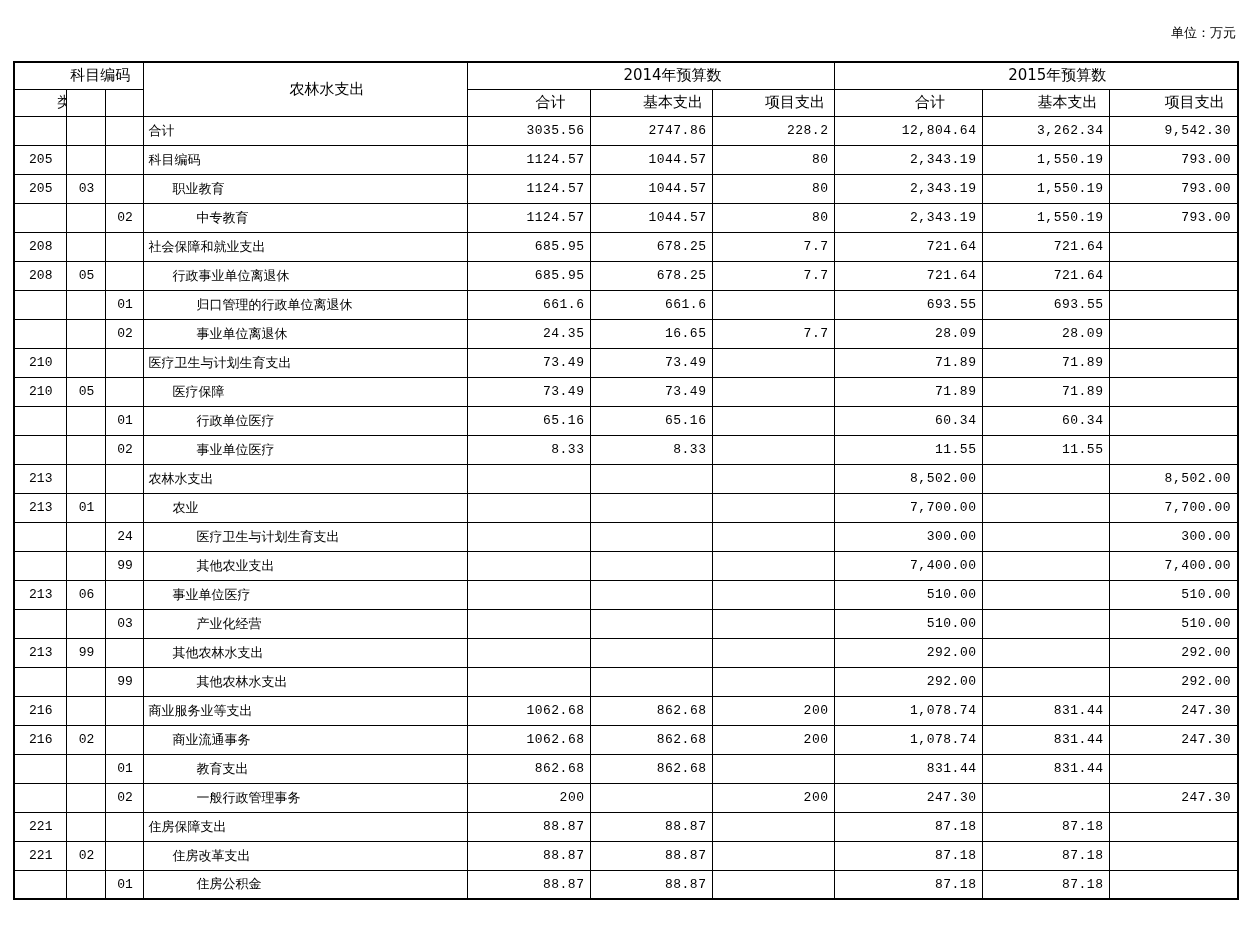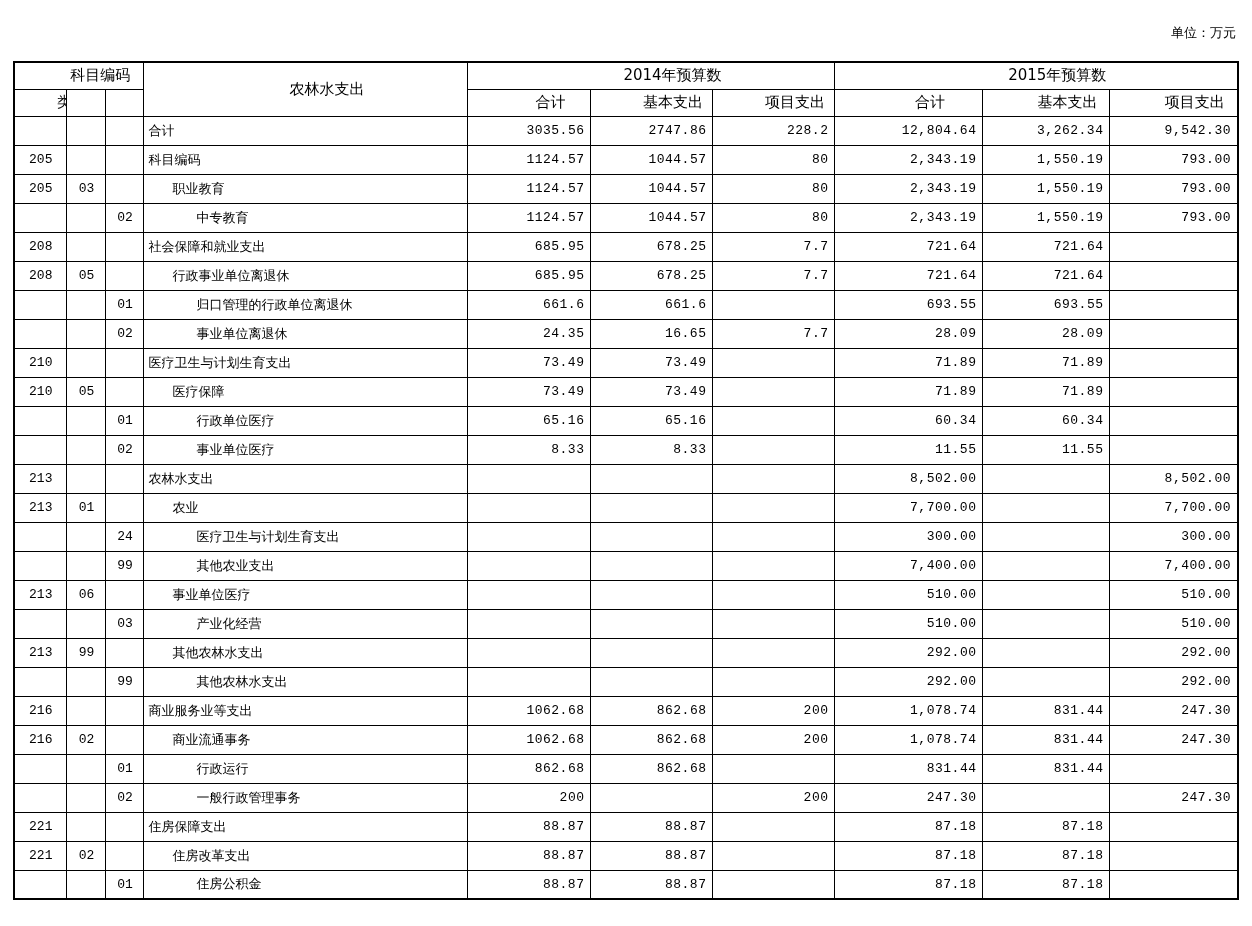--- a/index.html
+++ b/index.html
@@ -381,21 +381,21 @@
           <td class="num">862.68</td>
           <td class="num">200</td>
           <td class="num">1,078.74</td>
           <td class="num">831.44</td>
           <td class="num">247.30</td>
         </tr>
         <tr>
           <td class="code"></td>
           <td class="code"></td>
           <td class="code">01</td>
-          <td class="name ind2">行政运行</td>
+          <td class="name ind2">教育支出</td>
           <td class="num">862.68</td>
           <td class="num">862.68</td>
           <td class="num"></td>
           <td class="num">831.44</td>
           <td class="num">831.44</td>
           <td class="num"></td>
         </tr>
         <tr>
           <td class="code"></td>
           <td class="code"></td>

